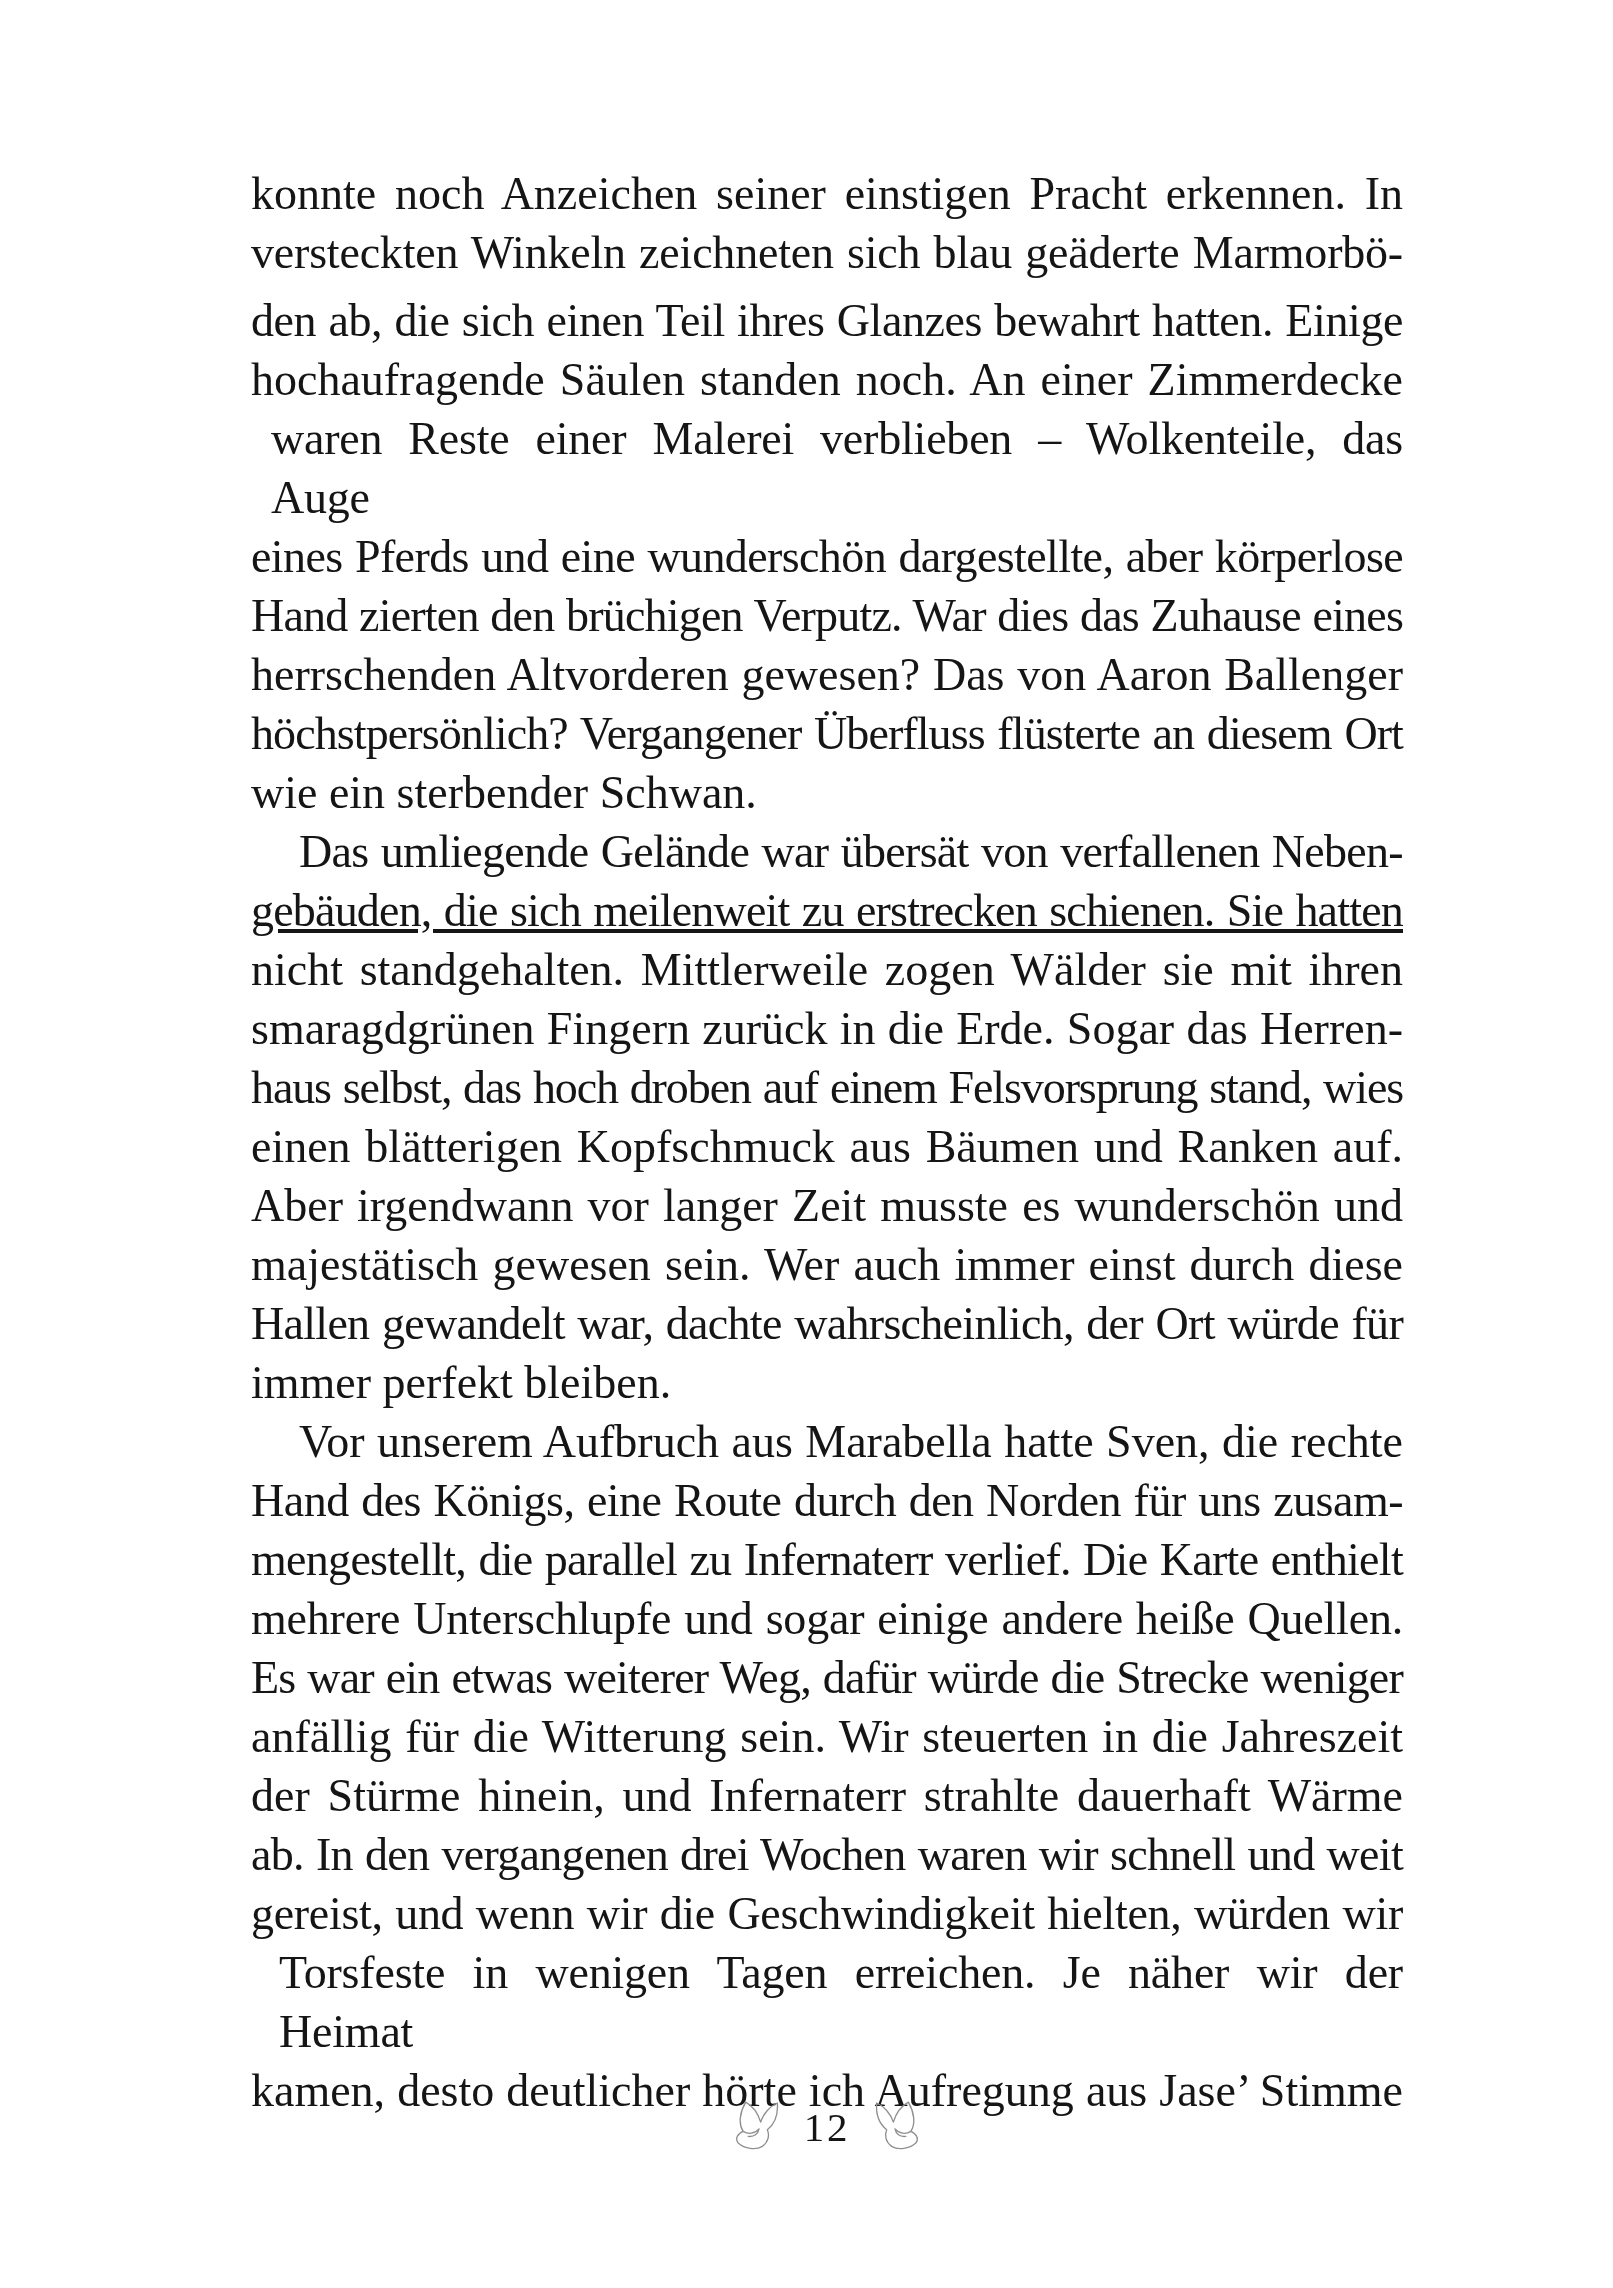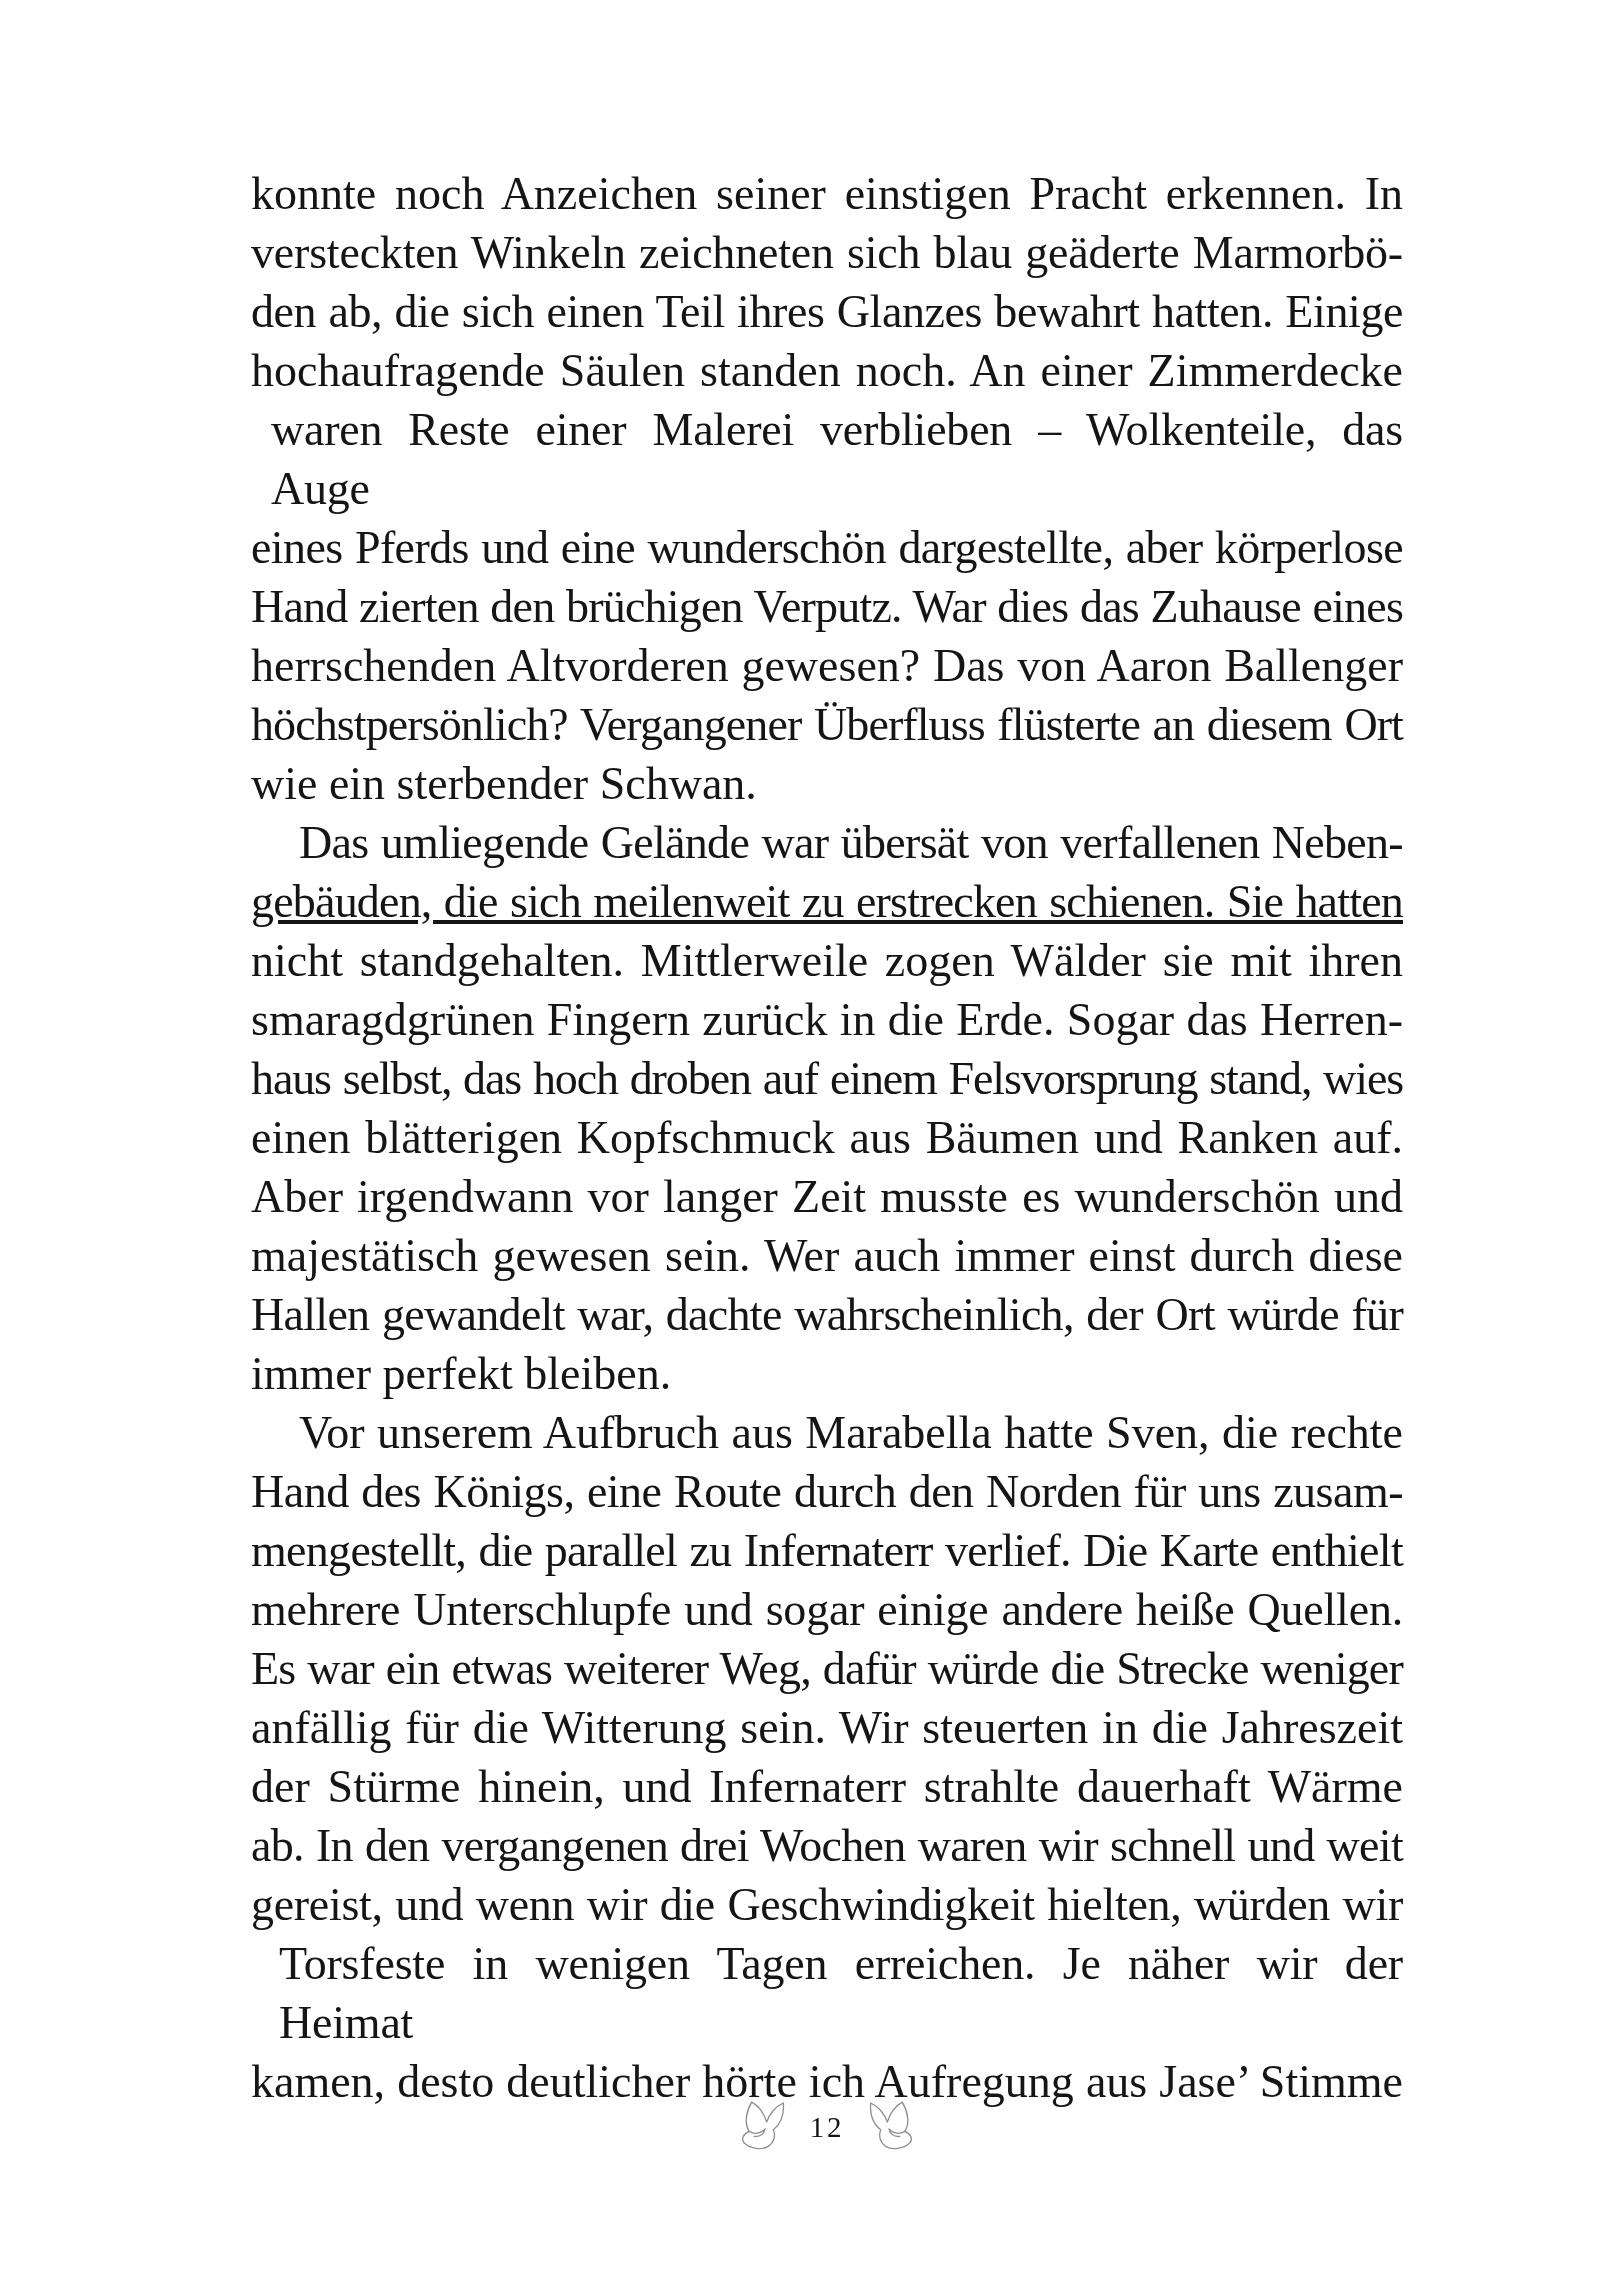--- a/index.html
+++ b/index.html
@@ -51,37 +51,37 @@
     justify-content:center;
     gap:20px;
   }
   .orn{
     display:inline-flex;
     width:50px;
     height:55px;
   }
   .orn svg{width:100%;height:100%;}
   .pagenum{
-    font-size:29px;
+    font-size:41px;
     letter-spacing:2.8px;
     line-height:55px;
     color:var(--ink);
     font-family:"Liberation Serif","DejaVu Serif",serif;
     transform:translateY(1.8px);
   }
 </style>
 </head>
 <body>
 
 <div class="page">
 
   <div class="textblock">
       <div class="line" style="">konnte noch Anzeichen seiner einstigen Pracht erkennen. In</div>
       <div class="line" style="letter-spacing: -0.2px;">versteckten Winkeln zeichneten sich blau geäderte Marmorbö-</div>
-      <div class="line" style="letter-spacing: -0.4px;">den ab, die sich einen Teil ihres Glanzes bewahrt hatten. Einige</div>
+      <div class="line" style="letter-spacing: -0.4px; margin-top: 9px;">den ab, die sich einen Teil ihres Glanzes bewahrt hatten. Einige</div>
       <div class="line" style="">hochaufragende Säulen standen noch. An einer Zimmerdecke</div>
       <div class="line" style="letter-spacing: -0.2px; margin-left: 20px;">waren Reste einer Malerei verblieben – Wolkenteile, das Auge</div>
       <div class="line" style="letter-spacing: -0.6px;">eines Pferds und eine wunderschön dargestellte, aber körperlose</div>
       <div class="line" style="letter-spacing: -0.8px;">Hand zierten den brüchigen Verputz. War dies das Zuhause eines</div>
       <div class="line" style="">herrschenden Altvorderen gewesen? Das von Aaron Ballenger</div>
       <div class="line" style="letter-spacing: -0.9px;">höchstpersönlich? Vergangener Überfluss flüsterte an diesem Ort</div>
       <div class="line end" style="">wie ein sterbender Schwan.</div>
       <div class="line ind" style="letter-spacing: -0.7px;">Das umliegende Gelände war übersät von verfallenen Neben-</div>
       <div class="line" style="letter-spacing: -0.8px; text-decoration: underline;">gebäuden, die sich meilenweit zu erstrecken schienen. Sie hatten</div>
       <div class="line" style="">nicht standgehalten. Mittlerweile zogen Wälder sie mit ihren</div>

